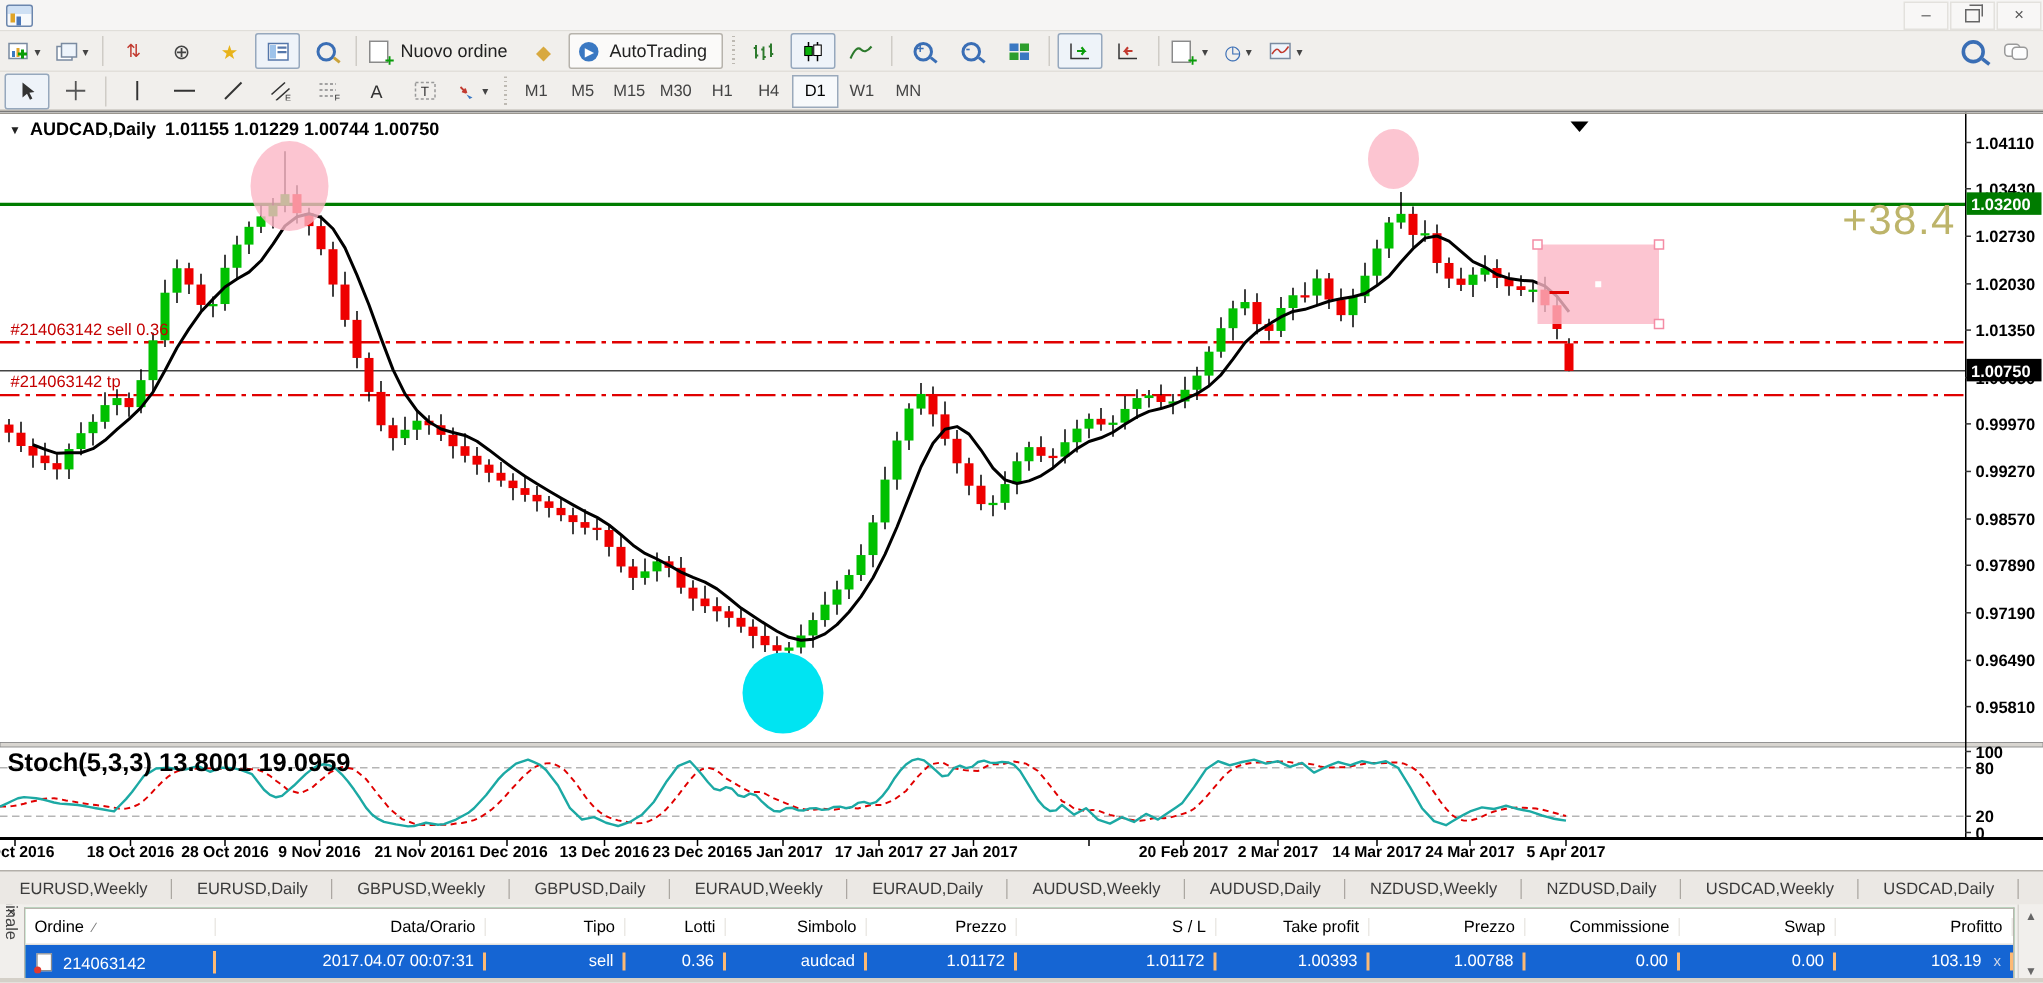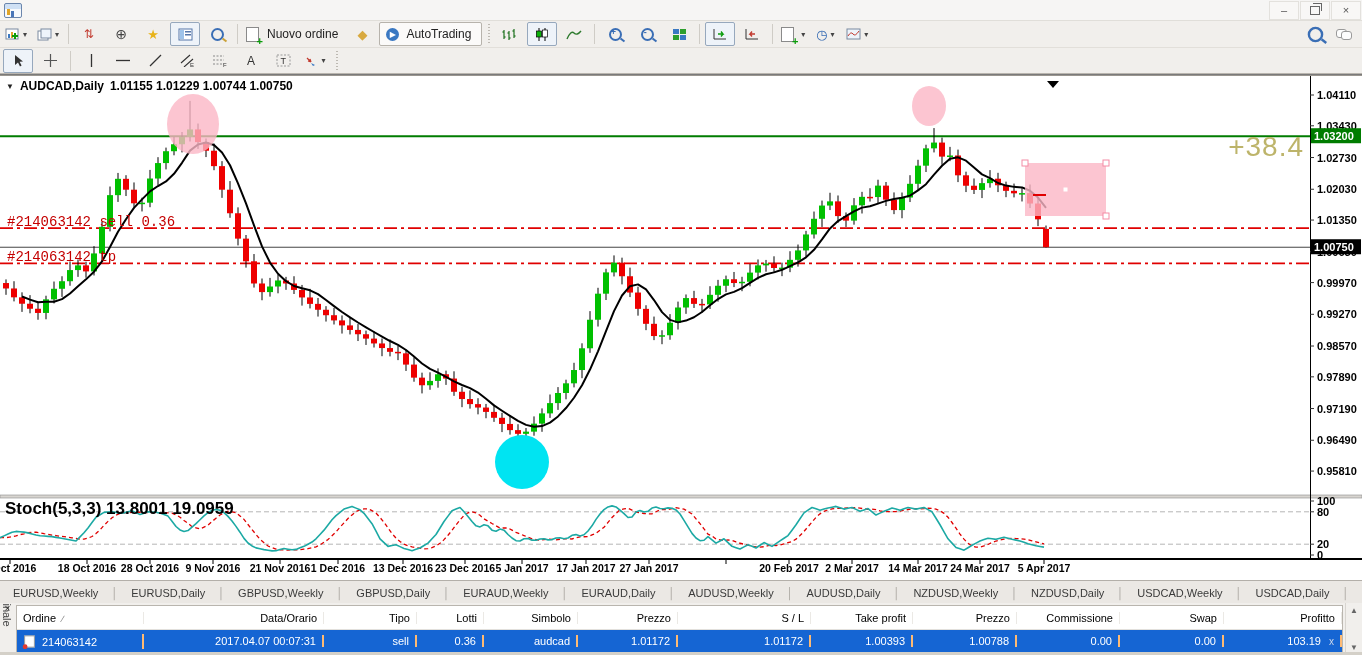--- a/index.html
+++ b/index.html
@@ -45,21 +45,21 @@
   .bubbles i:last-child{right:0;top:2px;width:9px;height:7px;}
   .at-icon{width:13px;height:13px;border-radius:50%;background:#3a78c2;color:#fff;font-size:8px;display:flex;align-items:center;justify-content:center;margin-right:4px;}
   .tb-right{margin-left:auto;display:flex;align-items:center;margin-right:10px;gap:14px;}
 
   
   .chart-area{position:absolute;left:0;top:74px;width:1362px;height:506px;background:#ffffff;border-top:1px solid #7a7a7a;}
   .chart-area svg{position:absolute;left:0;top:0;}
   .chart-title{position:absolute;left:6px;top:4px;font-size:12px;font-weight:bold;color:#000;display:flex;align-items:center;gap:6px;}
   .chart-title .dd{font-size:8px;color:#222;}
   .profit-badge{position:absolute;right:58px;top:56px;font-size:28px;color:#bdb46a;letter-spacing:1px;}
-  .trade-label{position:absolute;font-size:14px;color:#c40000;white-space:nowrap;font-family:Liberation Mono, monospace;}
+  .trade-label{position:absolute;font-size:11px;color:#c40000;white-space:nowrap;}
   .stoch-label{position:absolute;left:5px;top:424px;font-size:17px;font-weight:bold;color:#000;}
   .date-label{position:absolute;top:487px;font-size:10.5px;font-weight:bold;color:#000;transform:translateX(-50%);white-space:nowrap;}
 
   
   .tabbar{position:absolute;left:0;top:580px;width:1362px;height:23px;background:#ebe8e4;border-top:1px solid #b3afa9;
     display:flex;align-items:center;font-size:11px;color:#3a3a3a;}
   .tab{padding:3px 13px;cursor:default;white-space:nowrap;}
   .tabsep{color:#a9a59f;}
 
   
@@ -273,20 +273,31 @@
         </svg>
       </span>
     <span class="tbtn">
       <svg width="14" height="12">
           <path d="M3 3 l4 4 M7 7 l-1 -3 M7 7 l-3 -1" stroke="#c23a2f" stroke-width="1.2" fill="none"></path>
           <path d="M11 10 l-4 -2 2 3 z" fill="#3a78c2"></path>
         </svg>
       <span class="caret">▾</span>
     </span>
     <span class="grip"></span>
+    <div id="timeframes" style="display:flex;align-items:center;">
+        <span class="tfbtn">M1</span>
+        <span class="tfbtn">M5</span>
+        <span class="tfbtn">M15</span>
+        <span class="tfbtn">M30</span>
+        <span class="tfbtn">H1</span>
+        <span class="tfbtn">H4</span>
+        <span class="tfbtn active">D1</span>
+        <span class="tfbtn">W1</span>
+        <span class="tfbtn">MN</span>
+      </div>
   </div>
 
   <div class="chart-area">
     <svg id="chart-svg" width="1362" height="506">
         <rect x="0" y="0" width="1362" height="506" fill="#ffffff"></rect>
         <line x1="0" y1="61.232099999999484" x2="1310" y2="61.232099999999484" stroke="#007c00" stroke-width="2.2"></line>
         <line x1="0" y1="172.24159999999932" x2="1310" y2="172.24159999999932" stroke="#444" stroke-width="1"></line>
         <line x1="0" y1="153.12077999999983" x2="1310" y2="153.12077999999983" stroke="#e00000" stroke-width="1.6" stroke-dasharray="13 4 3 4"></line>
         <line x1="0" y1="188.41726999999966" x2="1310" y2="188.41726999999966" stroke="#e00000" stroke-width="1.6" stroke-dasharray="13 4 3 4"></line>
         <line x1="6" y1="204.41169999999983" x2="6" y2="219.8170999999996" stroke="#000000" stroke-width="1"></line>

